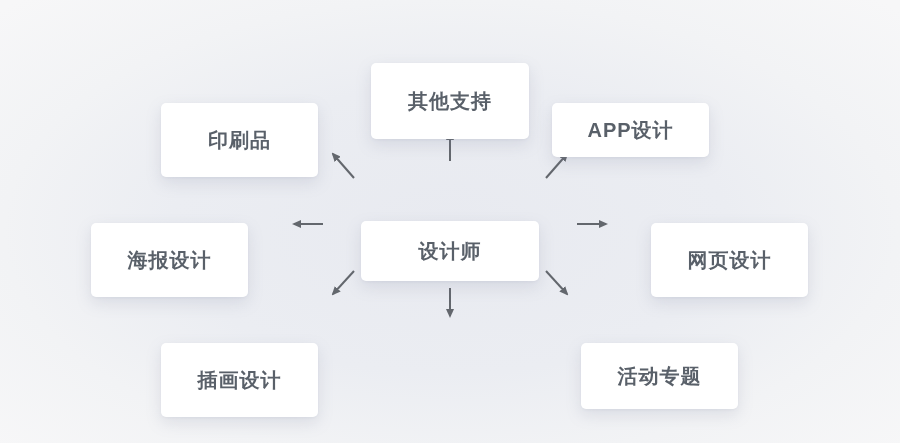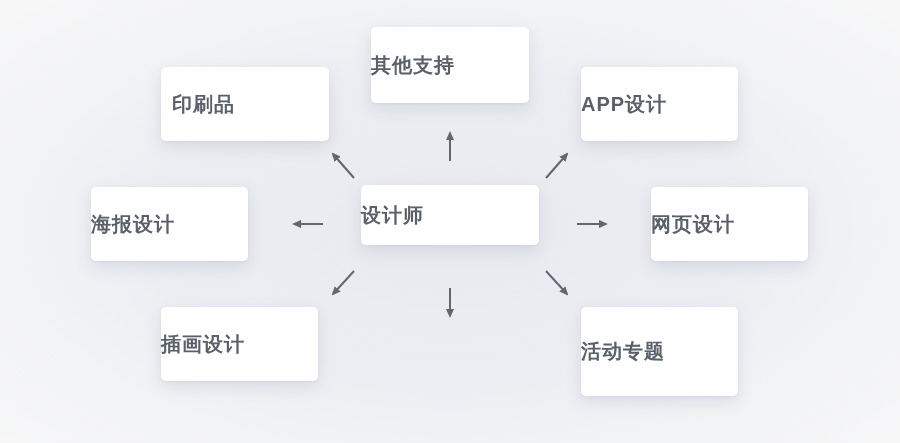--- a/index.html
+++ b/index.html
@@ -13,43 +13,45 @@
     height: 443px;
     overflow: hidden;
     background:
       radial-gradient(ellipse 620px 320px at 50% 52%,
         #e8eaf0 0%, #ebedf2 45%, #f2f3f5 72%, #f7f7f8 100%);
   }
   .node-card {
     position: absolute;
     display: flex;
     align-items: center;
+    justify-content: center;
     background: #ffffff;
     border-radius: 5px;
     box-shadow: 0 6px 16px rgba(120, 130, 155, 0.18),
                 0 1px 3px rgba(120, 130, 155, 0.08);
     cursor: pointer;
+    margin-top: 36px;
   }
   .node-label {
     color: #596069;
     font-size: 20px;
     font-weight: 600;
     letter-spacing: 1px;
     white-space: nowrap;
   }
   
   .pos-center       { left: 361px; top: 185px; width: 178px; height: 60px; }
   .pos-top          { left: 371px; top:  27px; width: 158px; height: 76px; }
-  .pos-top-left     { left: 161px; top:  67px; width: 157px; height: 74px; padding-left: 11px; }
-  .pos-top-right    { left: 581px; top:  67px; width: 157px; height: 74px; }
+  .pos-top-left     { left: 161px; top:  67px; width: 157px; height: 74px; }
+  .pos-top-right    { left: 552px; top:  67px; width: 157px; height: 54px; }
   .pos-left         { left:  91px; top: 187px; width: 157px; height: 74px; font-family: Liberation Mono, monospace; }
   .pos-right        { left: 651px; top: 187px; width: 157px; height: 74px; }
   .pos-bottom-left  { left: 161px; top: 307px; width: 157px; height: 74px; }
   .pos-bottom       { left: 371px; top: 347px; width: 158px; height: 74px; }
-  .pos-bottom-right { left: 581px; top: 307px; width: 157px; height: 89px; }
+  .pos-bottom-right { left: 581px; top: 307px; width: 157px; height: 66px; }
 
   .arrow-layer {
     position: absolute;
     left: 0; top: 0;
     width: 900px;
     height: 443px;
     pointer-events: none;
   }
   .arrow-layer line {
     stroke: #63676d;

